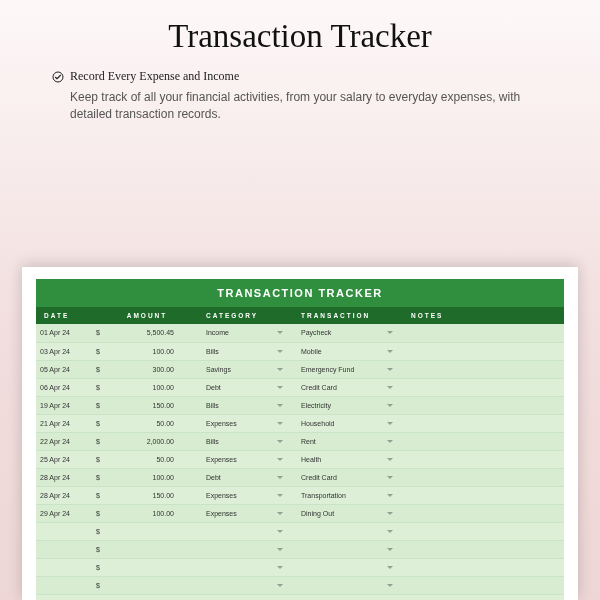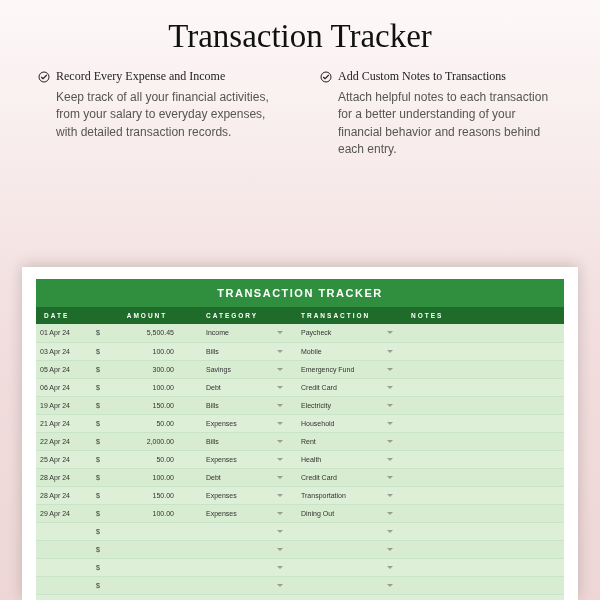--- a/index.html
+++ b/index.html
@@ -1,18 +1,18 @@
 <!DOCTYPE html>
 <html><head>
 <meta charset="utf-8">
 <style>
 *{box-sizing:border-box;margin:0;padding:0}
 body{width:600px;height:600px;font-family:Georgia,serif;background:linear-gradient(180deg,#fdf8f8 0%,#f2dede 55%,#eed6d6 100%);overflow:hidden}
 .hero-title{font-size:33px;text-align:center;font-weight:400;color:#111;padding:18px 0 14px;font-family:"Times New Roman",Georgia,serif}
-.features{display:flex;justify-content:flex-end;padding:0 38px;gap:40px}
+.features{display:flex;justify-content:flex-end;padding:0 52px;gap:40px}
 .feature{flex:1}
 .feature-head{display:flex;align-items:center;gap:6px;margin-bottom:5px}
 .feature-head svg{flex-shrink:0}
 .feature-title{font-size:12px;color:#222;font-family:Georgia,serif}
 .feature-desc{font-size:12px;color:#555;line-height:1.45;font-family:Arial,Helvetica,sans-serif;padding-left:18px}
 .sheet-wrap{position:absolute;bottom:0;left:22px;right:22px;height:333px;background:#fff;box-shadow:0 -2px 14px rgba(0,0,0,.18);overflow:hidden;font-family:Arial,Helvetica,sans-serif;color:#333}
 .sheet-inner{padding:12px 14px 0 14px}
 .sheet-title{background:#2f8f3f;color:#fff;text-align:center;font-size:11px;font-weight:700;letter-spacing:1.5px;padding:8px 0;font-family:Arial,Helvetica,sans-serif}
 .grid{width:100%;border-collapse:collapse;table-layout:fixed}
 .grid th{background:#1e6b2a;color:#fff;font-size:6.5px;font-weight:700;letter-spacing:2px;padding:5px 4px;text-align:left;font-family:Arial,Helvetica,sans-serif}
@@ -39,30 +39,20 @@
   <div class="feature">
     <div class="feature-head">
       <svg width="12" height="12" viewBox="0 0 24 24">
           <circle cx="12" cy="12" r="10" fill="none" stroke="#222" stroke-width="2"></circle>
           <path d="M7 12.5l3 3 7-7" fill="none" stroke="#222" stroke-width="2.2" stroke-linecap="round" stroke-linejoin="round"></path>
         </svg>
       <div class="feature-title">Record Every Expense and Income</div>
     </div>
     <div class="feature-desc">Keep track of all your financial activities, from your salary to everyday expenses, with detailed transaction records.</div>
   </div>
-  <div class="feature">
-    <div class="feature-head">
-      <svg width="12" height="12" viewBox="0 0 24 24">
-          <circle cx="12" cy="12" r="10" fill="none" stroke="#222" stroke-width="2"></circle>
-          <path d="M7 12.5l3 3 7-7" fill="none" stroke="#222" stroke-width="2.2" stroke-linecap="round" stroke-linejoin="round"></path>
-        </svg>
-      <div class="feature-title">Add Custom Notes to Transactions</div>
-    </div>
-    <div class="feature-desc">Attach helpful notes to each transaction for a better understanding of your financial behavior and reasons behind each entry.</div>
-  </div>
 </div>
 
 <div class="sheet-wrap">
   <div class="sheet-inner">
     <div class="sheet-title">TRANSACTION TRACKER</div>
     <table class="grid">
       <thead>
         <tr>
           <th class="date">DATE</th>
           <th class="amt">AMOUNT</th>

